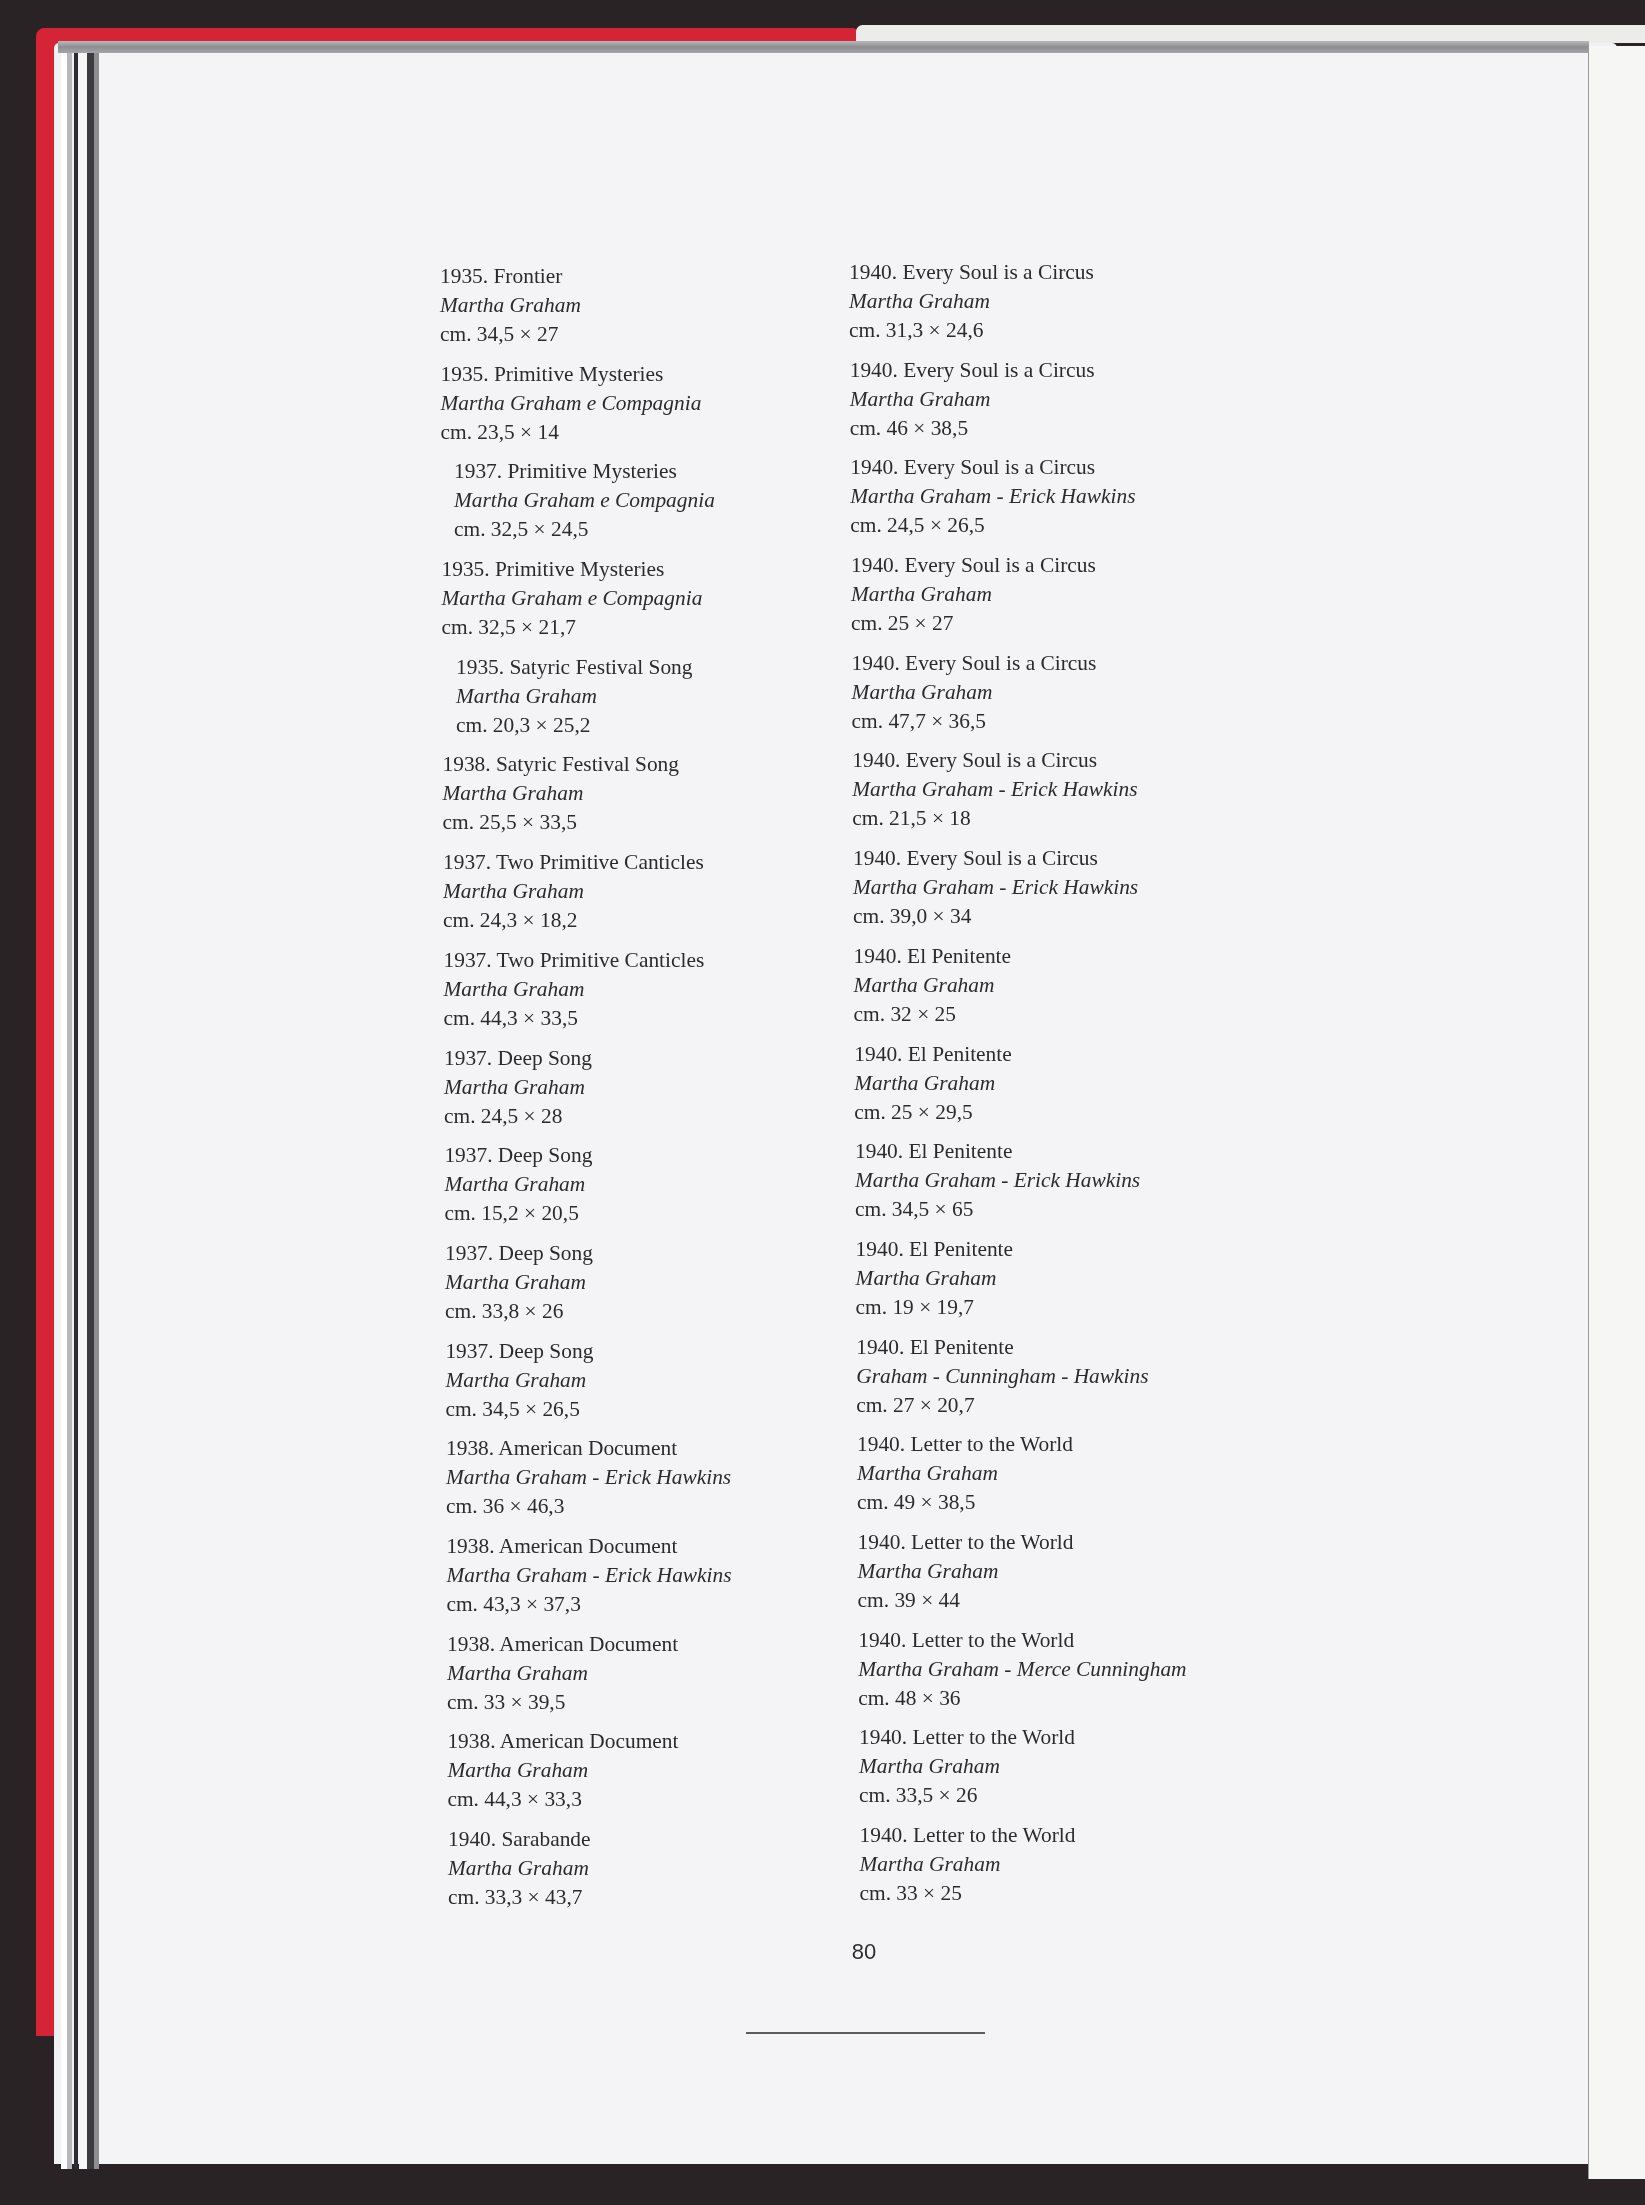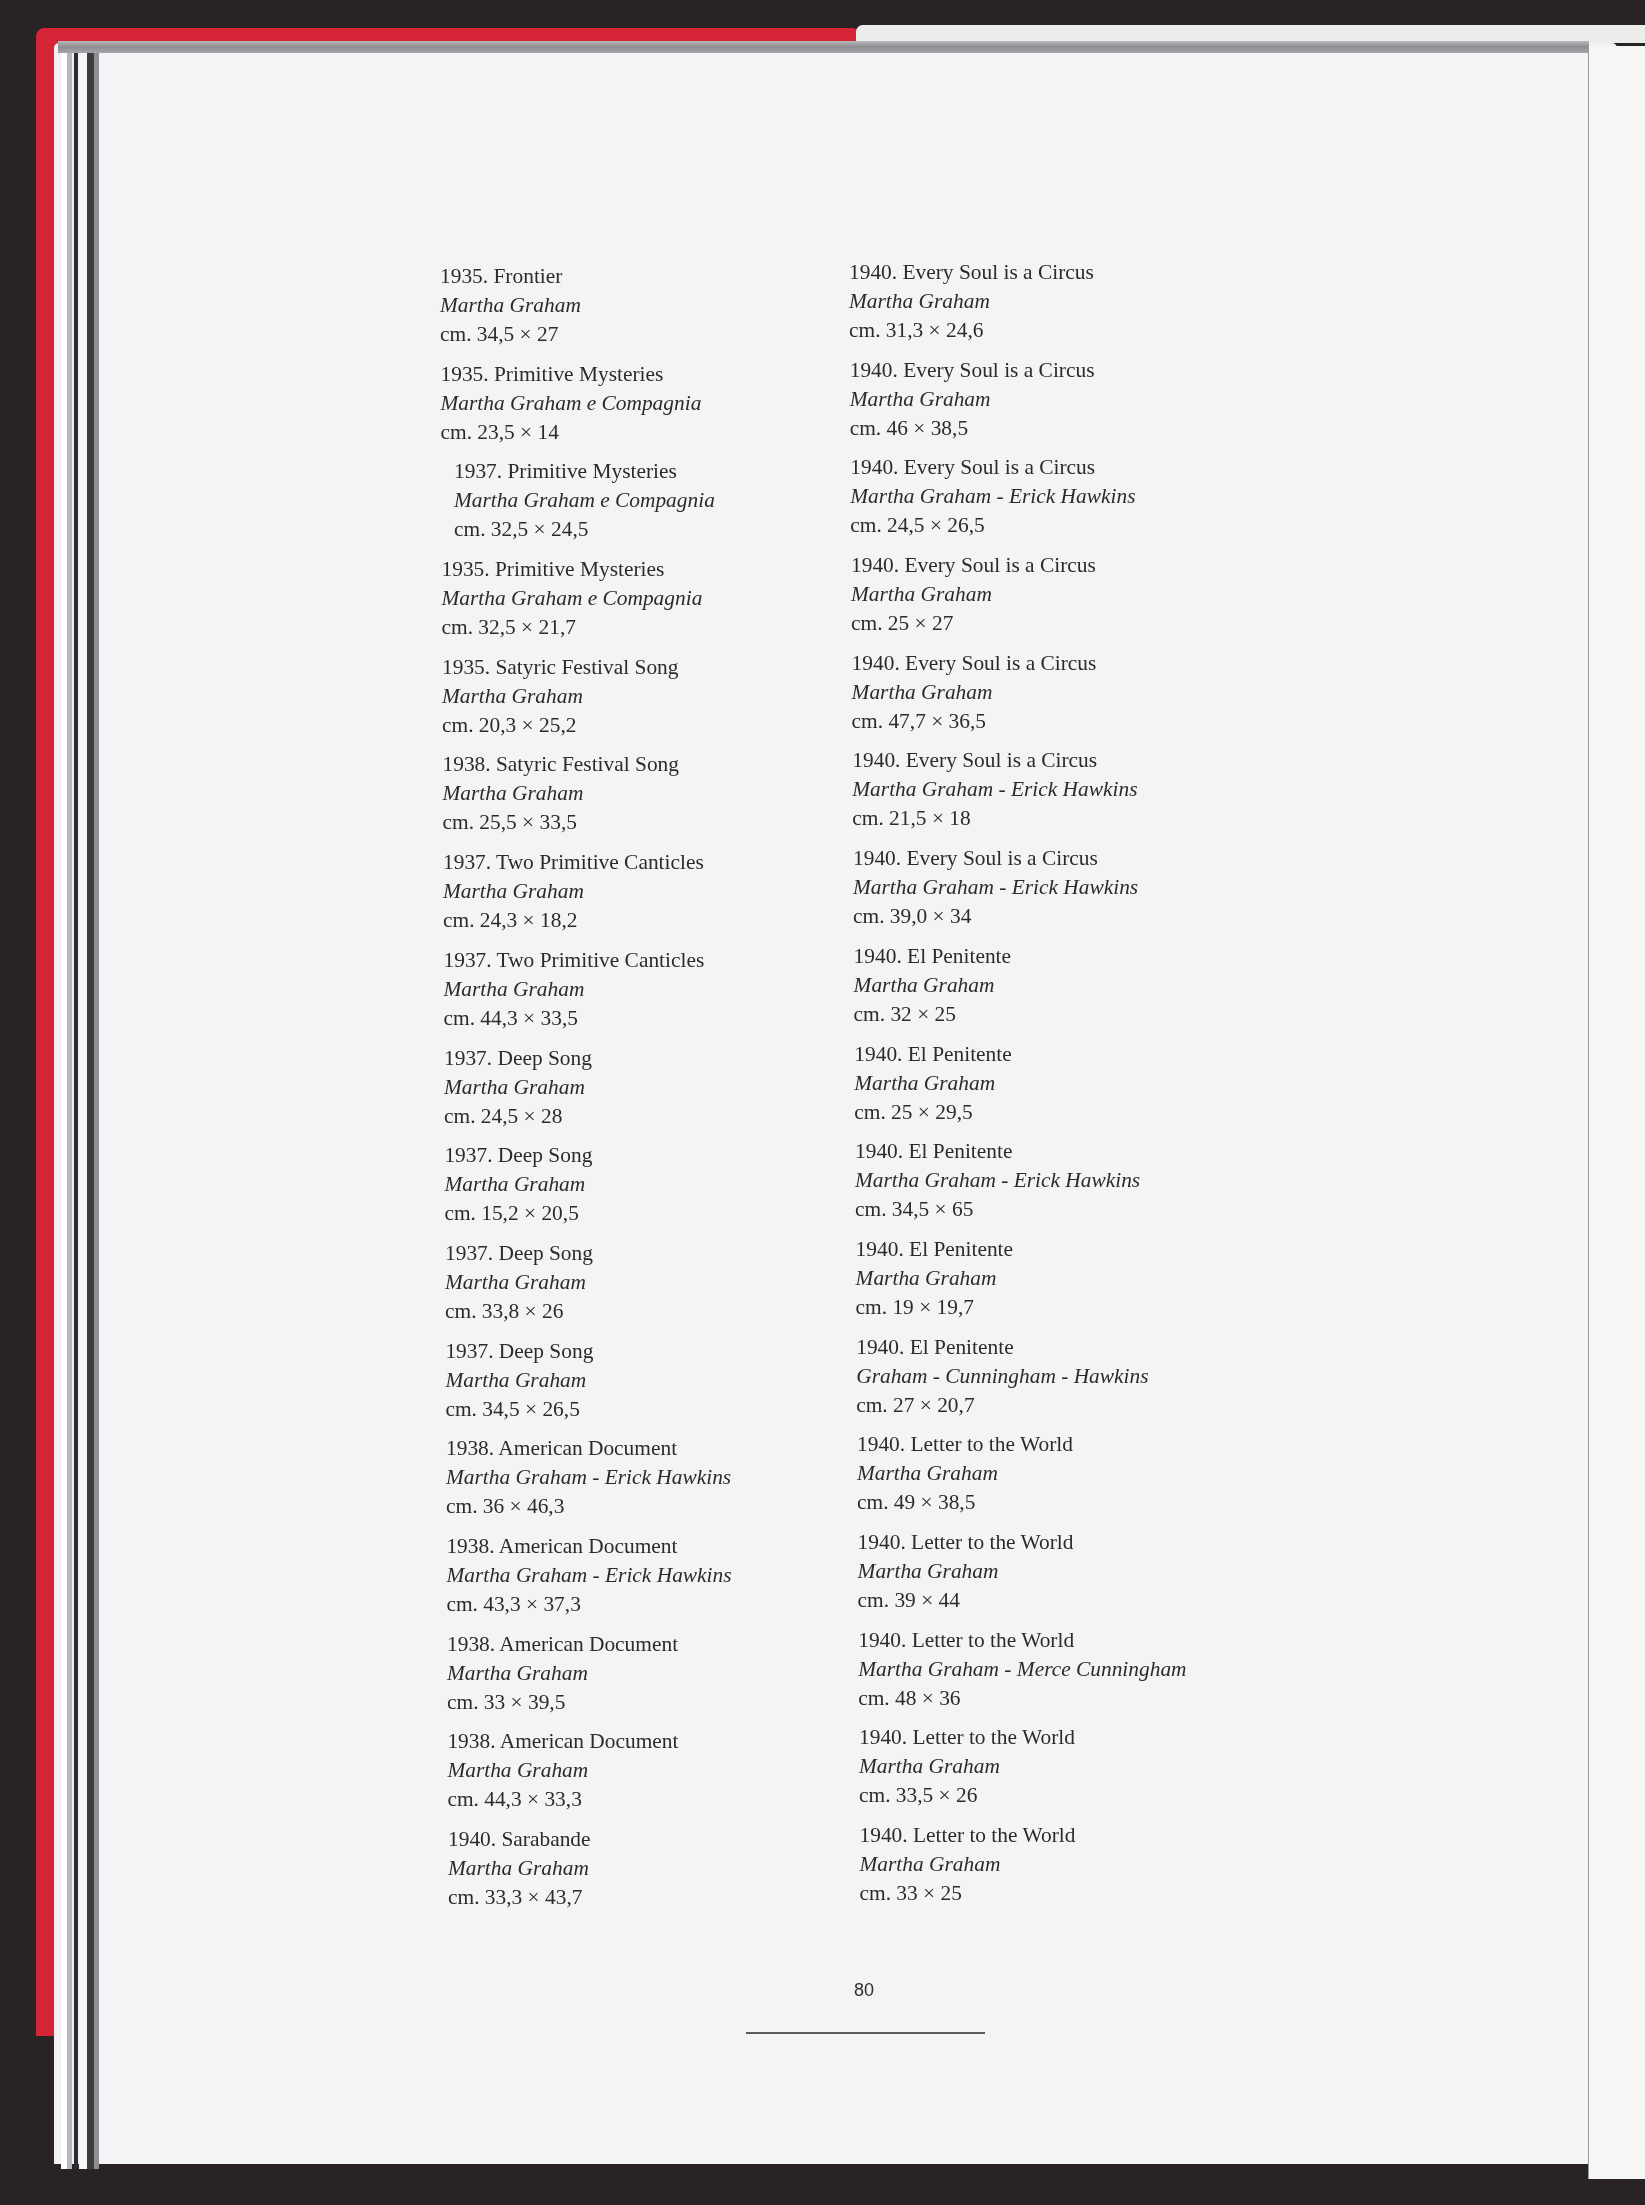--- a/index.html
+++ b/index.html
@@ -36,22 +36,22 @@
   }
   
   .col { position:absolute; }
   .entry { margin:0 0 10.7px 0; }
   .line { font-size:21.4px; line-height:29px; color:#2b2b2d; white-space:nowrap; }
   .line.author { font-style:italic; }
   .folio-rule {
     position:absolute; left:746px; top:2032px; width:239px; height:1.6px; background:#5b5b5e;
   }
   .folio {
-    position:absolute; left:823px; top:1980px; width:82px; text-align:center;
-    font-family:"Liberation Sans","DejaVu Sans",sans-serif; font-size:18px; color:#2f2f31;
+    position:absolute; left:823px; top:1939px; width:82px; text-align:center;
+    font-family:"Liberation Sans","DejaVu Sans",sans-serif; font-size:22px; color:#2f2f31;
   }
 </style>
 </head>
 <body>
 
 <div class="red-cover"></div>
 <div class="top-white"></div>
 <div class="page-stack"></div>
 <div class="stack-line" style="left:61px;width:6.6px;background:#ffffff;"></div>
 <div class="stack-line" style="left:67px;width:5px;background:#b8b8bc;"></div>
@@ -77,21 +77,21 @@
     <div class="entry" style="margin-left: 14px;">
       <div class="line">1937. Primitive Mysteries</div>
       <div class="line author">Martha Graham e Compagnia</div>
       <div class="line">cm. 32,5 × 24,5</div>
     </div>
     <div class="entry" style="margin-left: 1.5px;">
       <div class="line">1935. Primitive Mysteries</div>
       <div class="line author">Martha Graham e Compagnia</div>
       <div class="line">cm. 32,5 × 21,7</div>
     </div>
-    <div class="entry" style="margin-left: 2px;">
+    <div class="entry" style="margin-left: 16px;">
       <div class="line">1935. Satyric Festival Song</div>
       <div class="line author">Martha Graham</div>
       <div class="line">cm. 20,3 × 25,2</div>
     </div>
     <div class="entry" style="margin-left: 2.5px;">
       <div class="line">1938. Satyric Festival Song</div>
       <div class="line author">Martha Graham</div>
       <div class="line">cm. 25,5 × 33,5</div>
     </div>
     <div class="entry" style="margin-left: 3px;">

